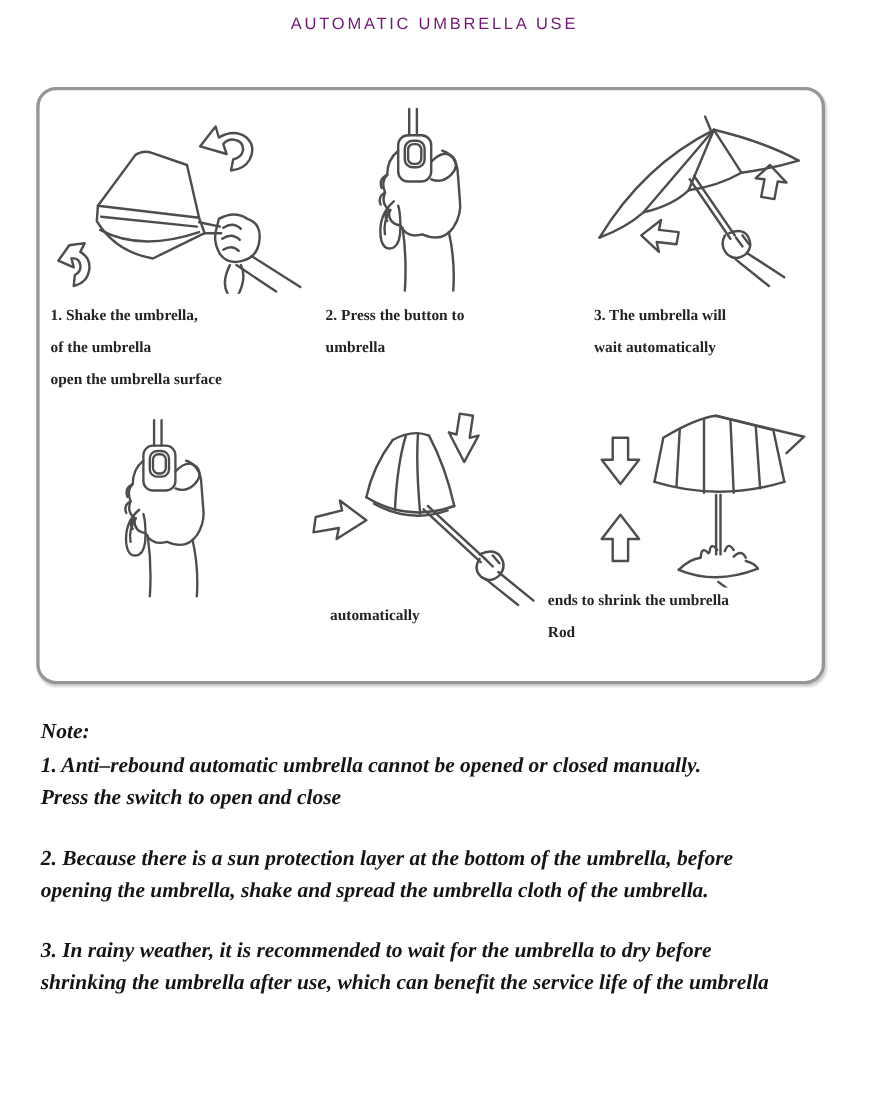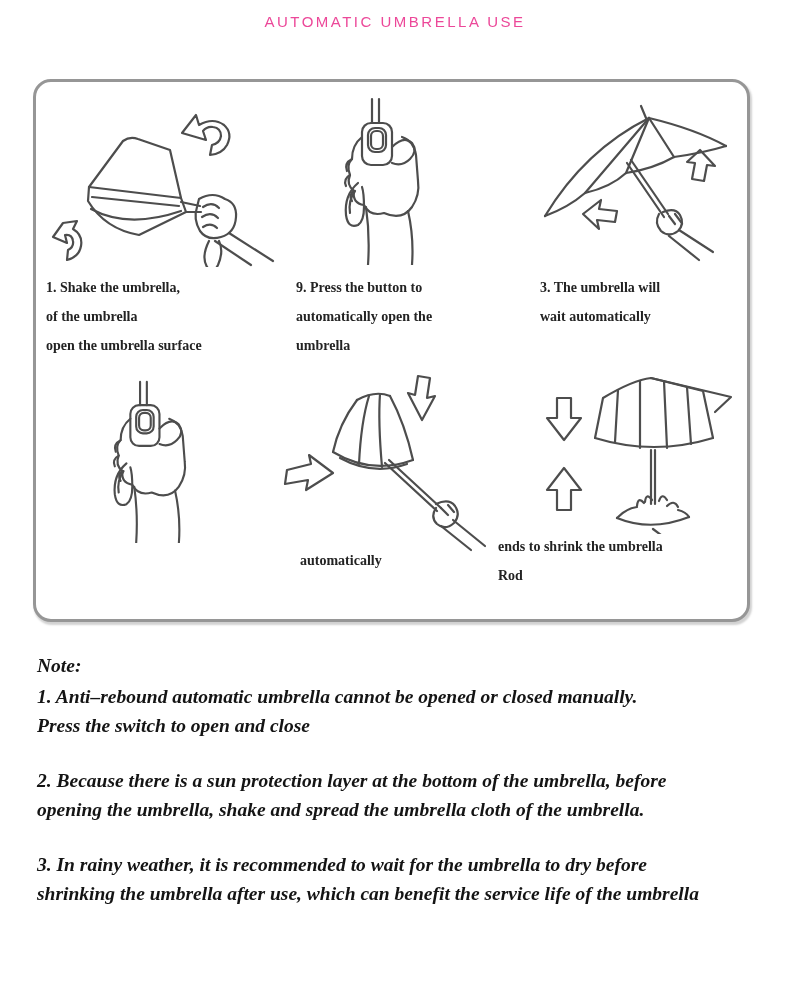--- a/index.html
+++ b/index.html
@@ -1,20 +1,20 @@
 <!DOCTYPE html>
 <html><head>
 <meta charset="utf-8">
 <style>
   html,body{margin:0;padding:0;background:#ffffff;}
   .page{position:relative;width:790px;height:996px;background:#ffffff;overflow:hidden;
         font-family:"Liberation Serif","DejaVu Serif",serif;}
   .title{position:absolute;left:0;top:13px;width:790px;text-align:center;
          font-family:"Liberation Sans","DejaVu Sans",sans-serif;
-         font-size:15px;font-weight:500;letter-spacing:2.5px;color:#ec4899;}
+         font-size:15px;font-weight:500;letter-spacing:2.5px;color:#701a75;}
   .steps-box{position:absolute;left:33px;top:79px;width:711px;height:537px;
              border:3px solid #969696;border-radius:18px;background:#ffffff;
              box-shadow:1.5px 2.5px 2px rgba(0,0,0,0.18);}
   .ill{position:absolute;}
   .cap{position:absolute;font-size:14px;font-weight:700;line-height:29px;
        color:#232323;white-space:nowrap;}
   .notes{position:absolute;left:37px;top:651px;width:753px;
          font-size:19.5px;font-weight:700;color:#141414;line-height:29.5px;font-style:italic;}
   .note-p{margin:0 0 25px 0;white-space:nowrap;}
   .note-heading{margin:0 0 1px 0;}
@@ -95,22 +95,21 @@
       </g>
     </svg>
   </div>
 
   <div class="cap" style="left:46px;top:273px">
     <div>1. Shake the umbrella,</div>
     <div>of the umbrella</div>
     <div>open the umbrella surface</div>
   </div>
   <div class="cap" style="left:296px;top:273px">
-    <div>9. Press the button to</div>
-    <div>automatically open the</div>
+    <div>2. Press the button to</div>
     <div>umbrella</div>
   </div>
   <div class="cap" style="left:540px;top:273px">
     <div>3. The umbrella will</div>
     <div>wait automatically</div>
   </div>
 
   <div class="ill" style="left:75px;top:378px">
     <svg width="200" height="165" viewBox="0 0 200 170">
       <g class="sk">

